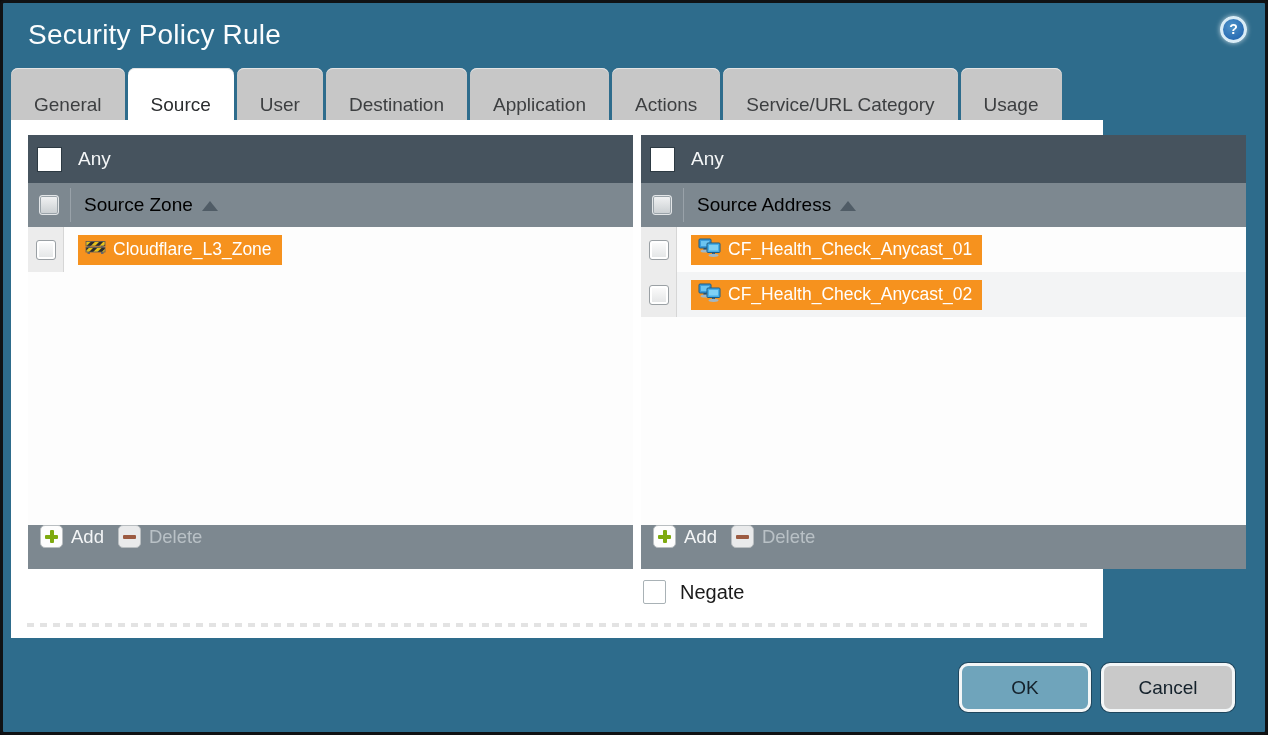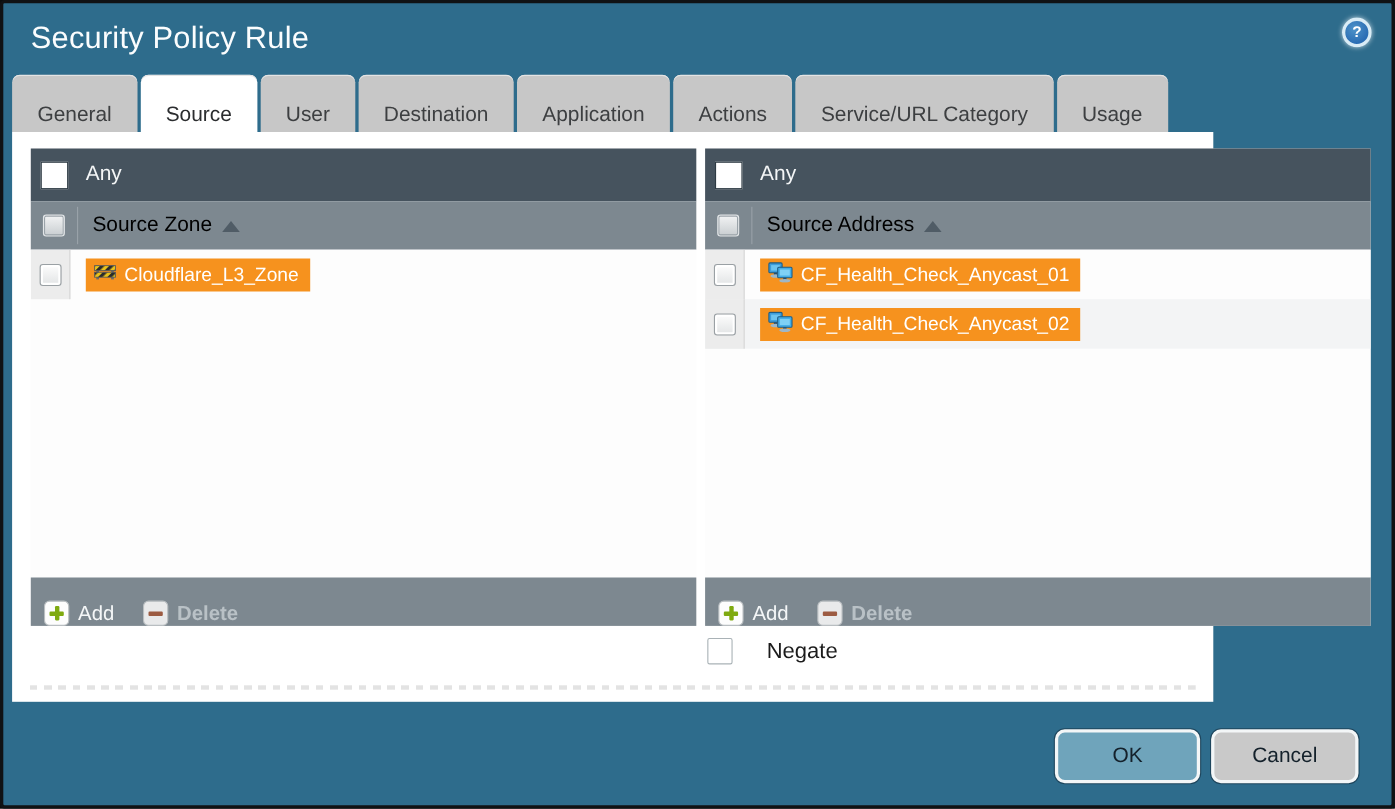--- a/index.html
+++ b/index.html
@@ -89,41 +89,41 @@
     border:1px solid #9aa0a4; box-shadow:inset 0 0 0 2px #ffffff; cursor:pointer;
   }
   .chip {
     display:inline-flex; align-items:center; margin-left:14px; height:30px; padding:0 10px 0 7px;
     background:#f6921e; color:#ffffff; font-size:17.5px; gap:7px; cursor:pointer;
     font-stretch:condensed;
   }
   .chip svg { flex:0 0 auto; }
 
   .panel-foot {
-    height:44px; background:#7d8890; display:flex; align-items:flex-end; flex:0 0 auto; gap:26px;
+    height:44px; background:#7d8890; display:flex; align-items:flex-start; flex:0 0 auto; gap:14px;
   }
   .foot-btn { display:flex; align-items:center; gap:8px; margin-left:12px; cursor:pointer; }
   .foot-btn.delete { margin-left:0; cursor:default; }
   .icon-box {
     width:23px; height:23px; border-radius:5px; background:#fdfdfd; border:1px solid #b9bec1;
     display:flex; align-items:center; justify-content:center;
   }
   .icon-box.dim { background:#e9eaeb; }
   .plus-glyph { position:relative; width:13px; height:13px; }
   .plus-glyph::before, .plus-glyph::after {
     content:""; position:absolute; background:#7faa10; border-radius:1px;
   }
   .plus-glyph::before { left:4.5px; top:0; width:4px; height:13px; }
   .plus-glyph::after  { left:0; top:4.5px; width:13px; height:4px; }
   .minus-glyph { width:13px; height:4px; background:#9c5b42; border-radius:1px; }
   .foot-label { font-size:18.5px; color:#f4f6f7; font-stretch:condensed; }
-  .foot-label.disabled { color:#b9c1c6;font-weight:bold; }
-
-  
-  .negate-wrap { position:absolute; left:632px; top:460px; display:flex; align-items:center;gap:17px; }
+  .foot-label.disabled { color:#b9c1c6; }
+
+  
+  .negate-wrap { position:absolute; left:632px; top:460px; display:flex; align-items:center; }
   .negate-checkbox {
     width:23px; height:24px; border:1px solid #a9b2b6; border-radius:2px; background:#ffffff;
     cursor:pointer;
   }
   .negate-label { margin-left:14px; font-size:20px; color:#1b1b1b; font-stretch:condensed; }
 
   
   .btn {
     position:absolute; top:660px; height:49px; border-radius:9px;
     border:3px solid #f3f6f7; box-shadow:0 0 0 1px rgba(10,25,35,.45);

